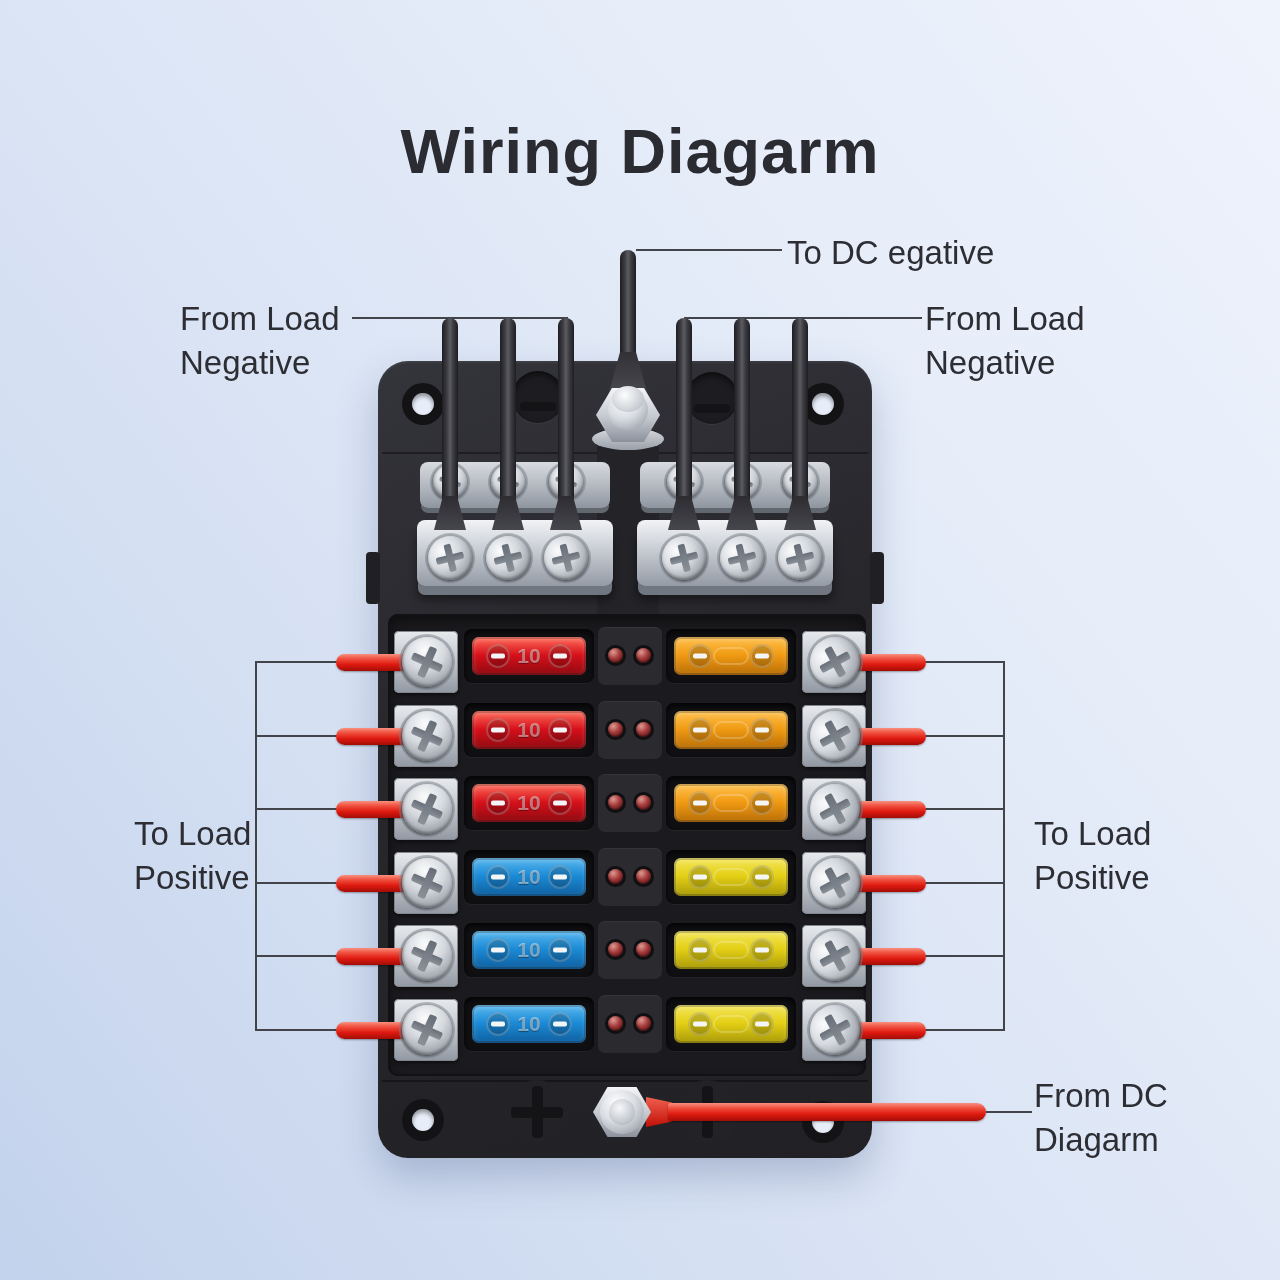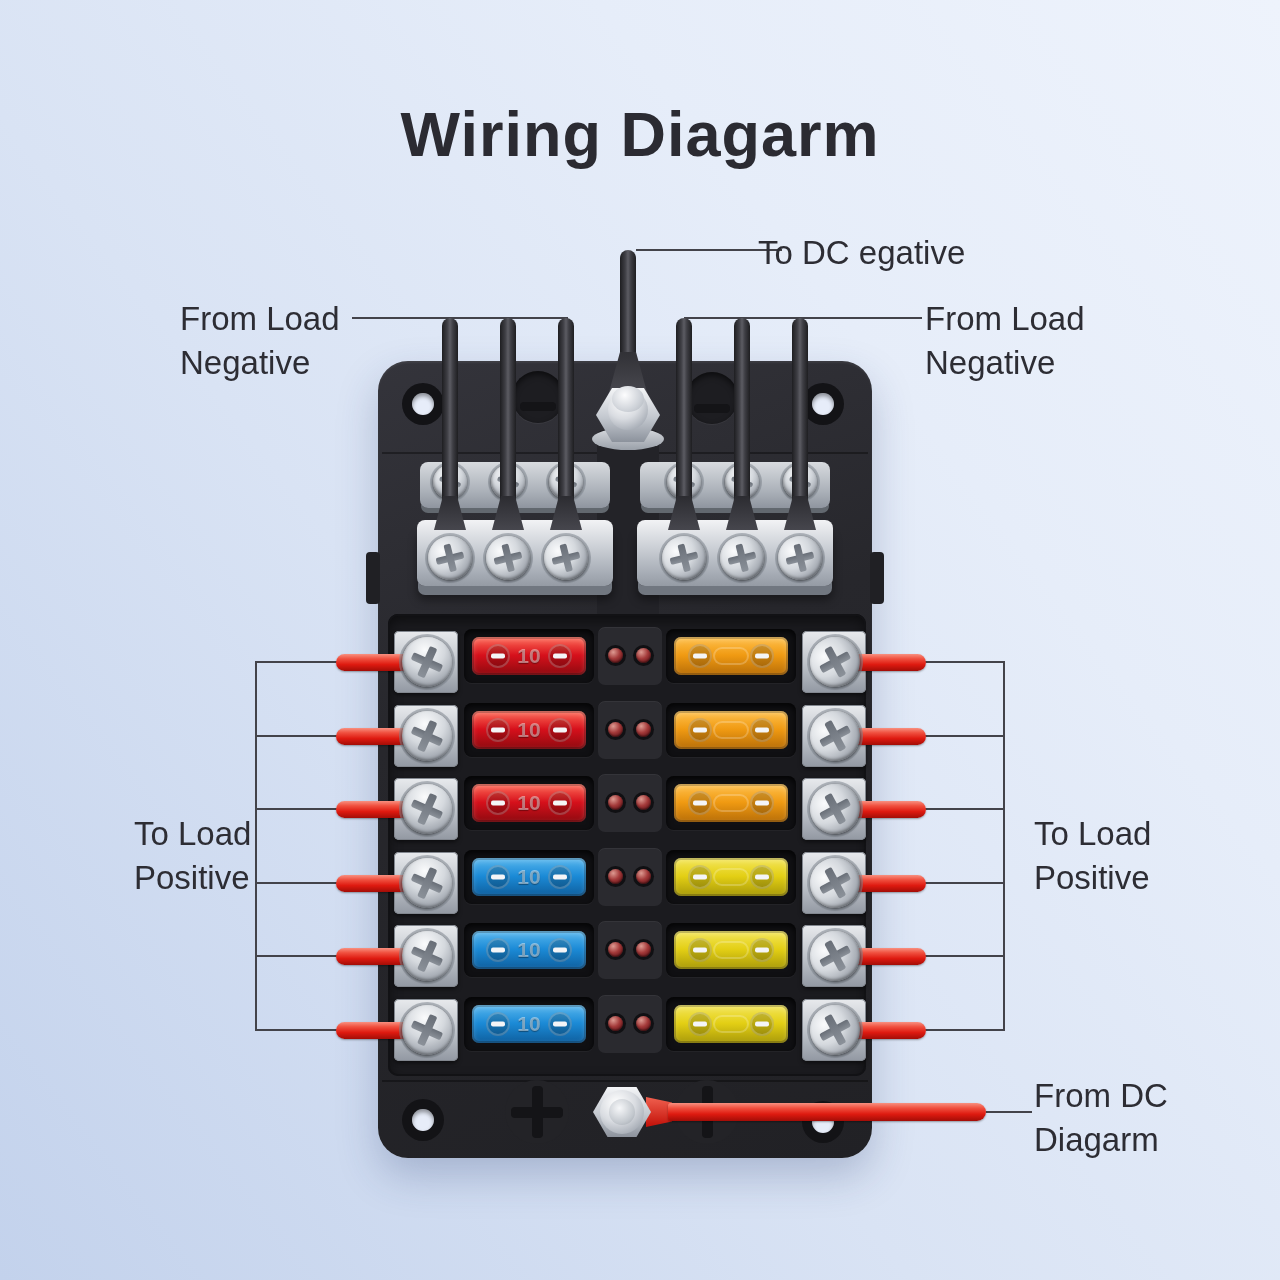--- a/index.html
+++ b/index.html
@@ -1,20 +1,20 @@
 <!DOCTYPE html>
 <html><head>
 <meta charset="utf-8">
 <style>
   html,body{margin:0;padding:0;background:#dfe8f7;}
   #stage{position:relative;width:1280px;height:1280px;margin:0 auto;overflow:hidden;
          background:linear-gradient(52deg,#c3d2ec 0%,#d9e3f4 40%,#e6edf9 70%,#eef3fc 100%);
          font-family:"Liberation Sans",sans-serif;}
   .abs{position:absolute;}
-  .title{position:absolute;left:0;right:0;top:100px;margin:0;text-align:center;
+  .title{position:absolute;left:0;right:0;top:117px;margin:0;text-align:center;
          font:700 63px/1.1 "Liberation Sans",sans-serif;color:#2b2b32;letter-spacing:1px;z-index:10;}
   .label{position:absolute;font:500 33px/1.32 "Liberation Sans",sans-serif;color:#2d2d34;
          white-space:pre-line;z-index:10;}
   .line{position:absolute;background:#43434a;z-index:0;}
   
   .mhole{border-radius:50%;background:#e7edf9;box-shadow:0 0 0 10px #131316, inset 0 3px 4px rgba(0,0,0,.4);}
   .knock{border-radius:50%;background:#1d1d21;box-shadow:inset 0 3px 6px rgba(0,0,0,.6),0 1px 0 rgba(255,255,255,.05);}
   .kbar{background:#141417;border-radius:4px;}
   .busbar{background:linear-gradient(180deg,#f2f3f5 0%,#cdd1d7 40%,#a7adb6 80%,#959ba4);
           border-radius:8px;box-shadow:0 10px 0 -1px #717780,0 14px 10px rgba(0,0,0,.4);}
@@ -46,21 +46,21 @@
   .fuseleg::after{content:"";position:absolute;left:50%;top:50%;transform:translate(-50%,-50%);
        width:14px;height:5px;background:#f4f5f7;border-radius:2px;}
 </style>
 </head>
 <body>
 
 <div id="stage">
 
   <h1 class="title">Wiring Diagarm</h1>
 
-  <div class="label" style="left:758px;top:231px;">To DC egative</div>
+  <div class="label" style="left:787px;top:231px;">To DC egative</div>
   <div class="label" style="left:180px;top:297px;">From Load
 Negative</div>
   <div class="label" style="left:925px;top:297px;">From Load
 Negative</div>
   <div class="label" style="left:134px;top:812px;">To Load
 Positive</div>
   <div class="label" style="left:1034px;top:812px;">To Load
 Positive</div>
   <div class="label" style="left:1034px;top:1074px;">From DC
 Diagarm</div>

